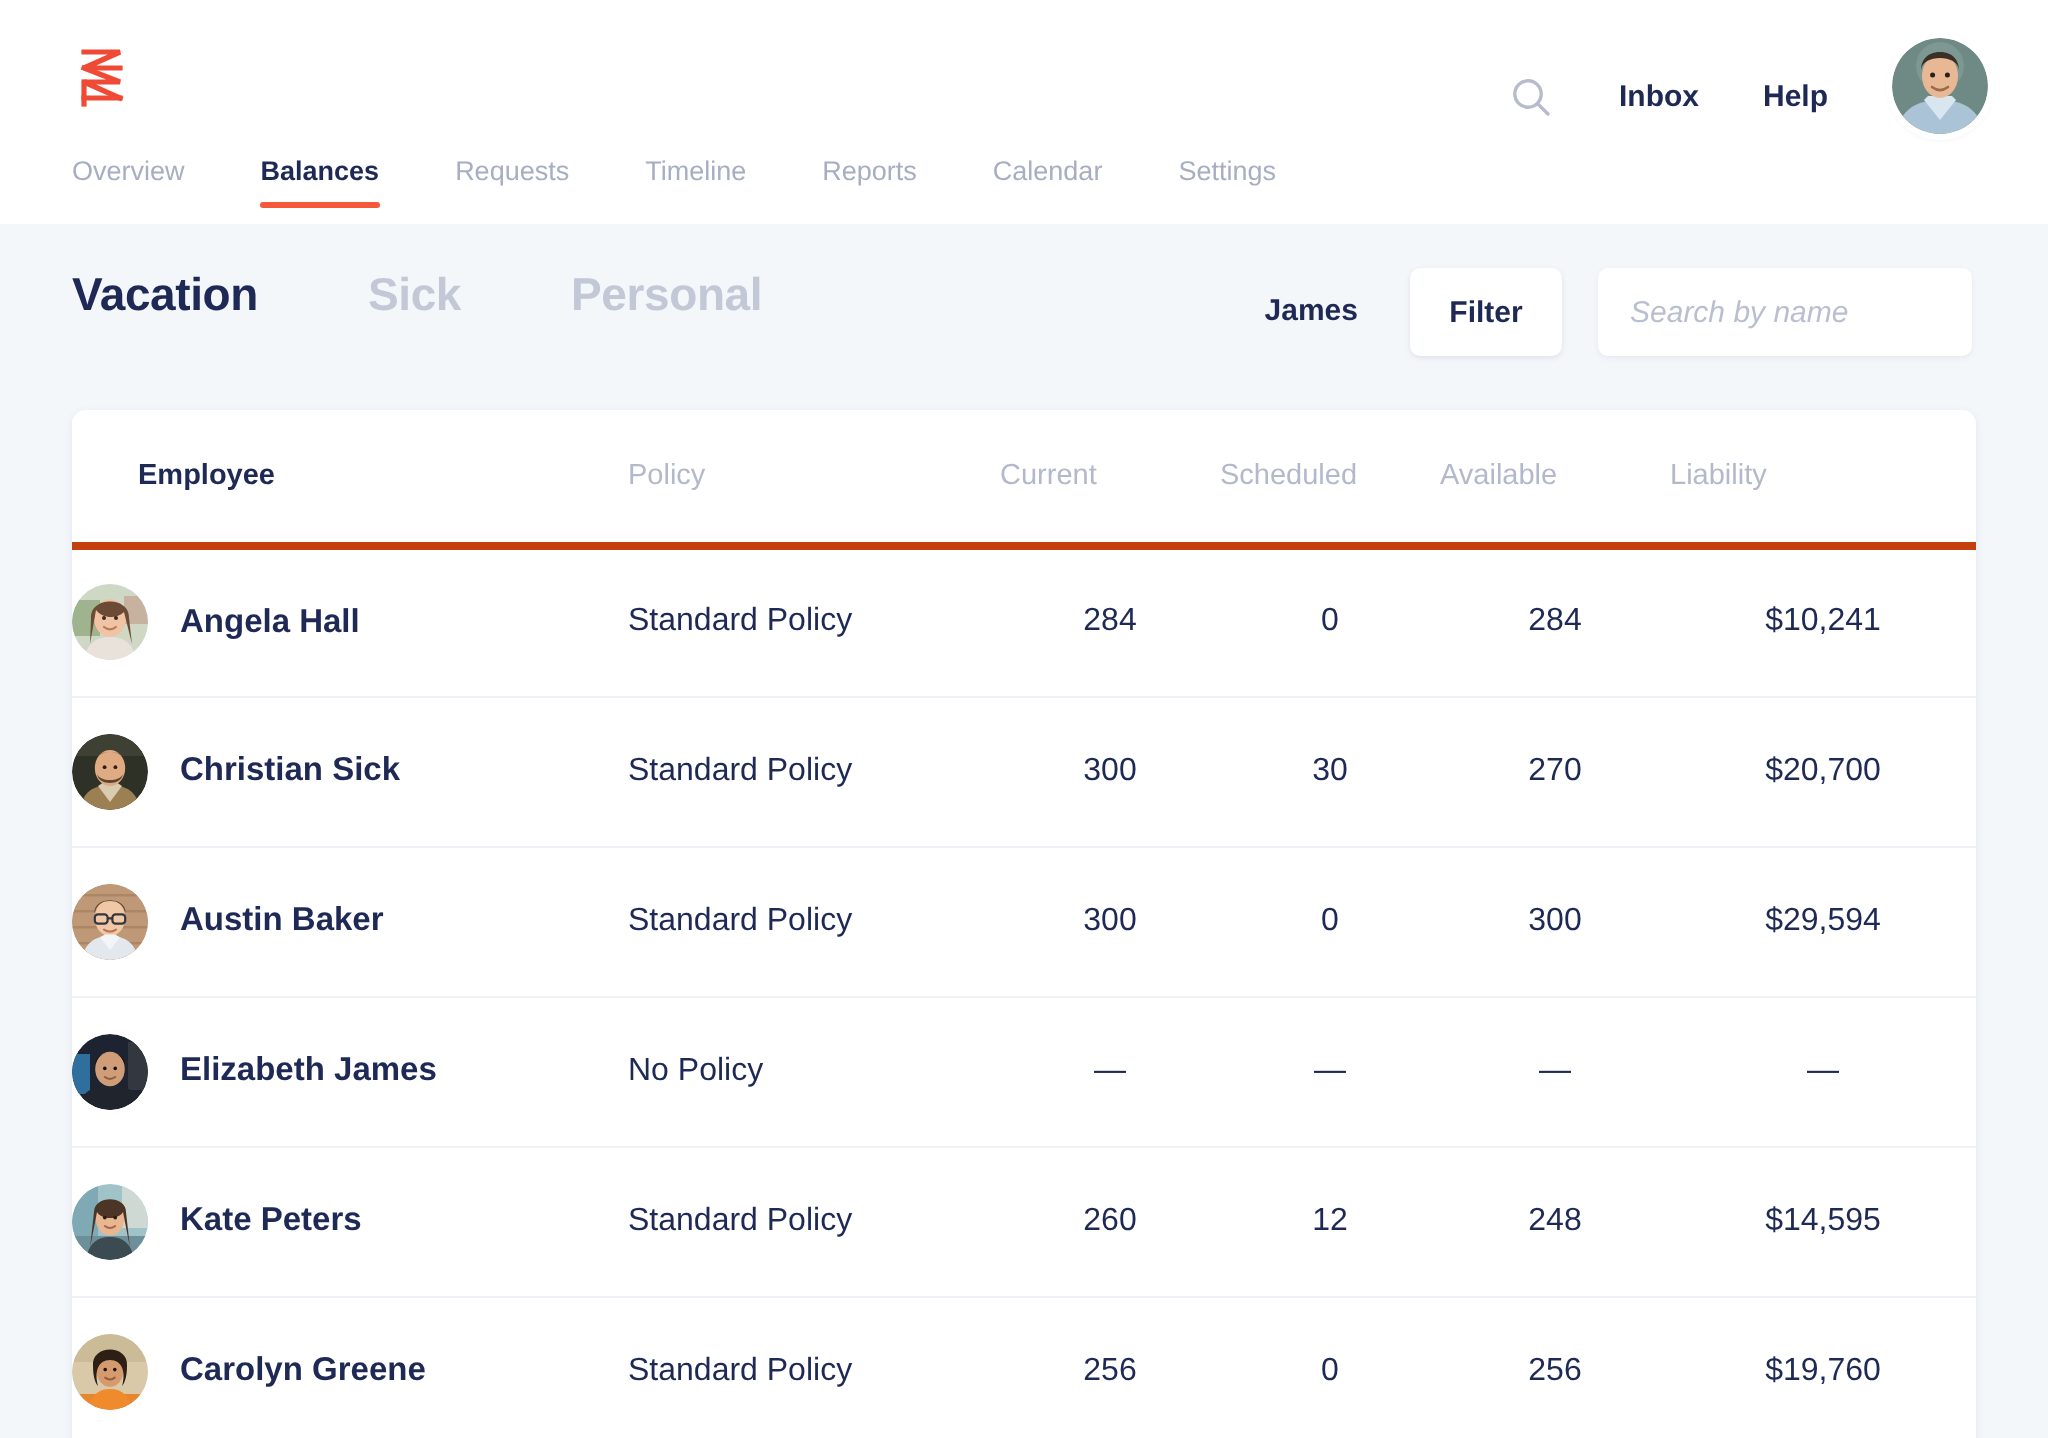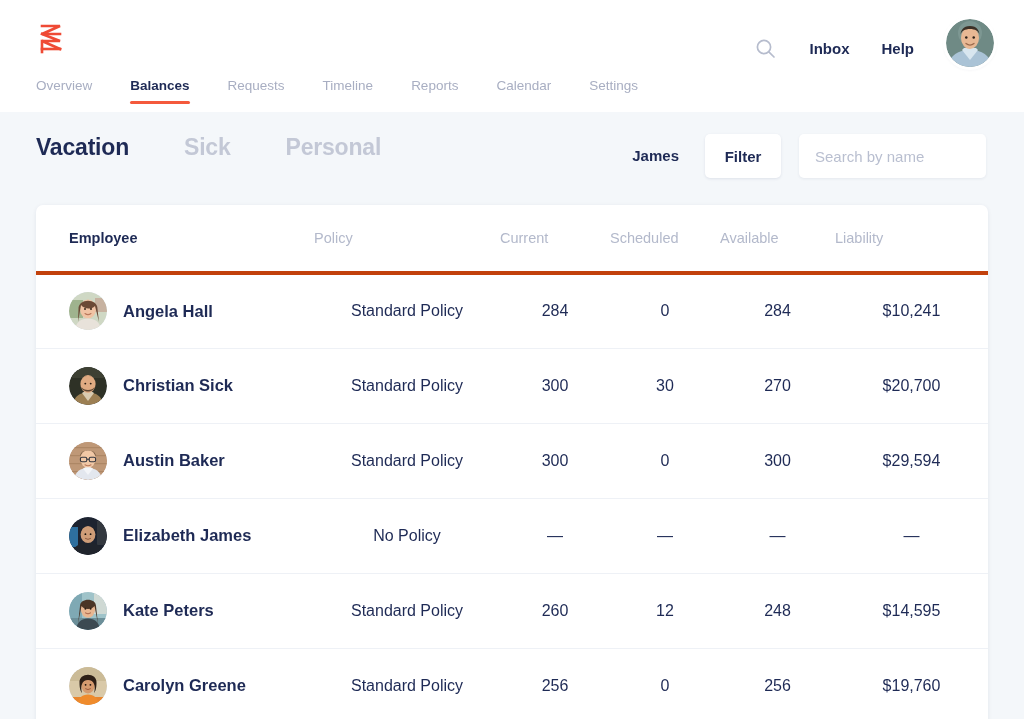--- a/index.html
+++ b/index.html
@@ -66,21 +66,21 @@
   .filter-btn {
     width: 76px; height: 44px; background: #ffffff; border-radius: 5px;
     box-shadow: 0 1px 3px rgba(30,42,85,.10);
     font-size: 15px; font-weight: bold; color: #1e2a55; cursor: pointer;
     display: flex; align-items: center; justify-content: center; margin-right: 18px;
   }
   .search-box {
     width: 187px; height: 44px; background: #ffffff; border: none; border-radius: 5px;
     box-shadow: 0 1px 3px rgba(30,42,85,.07);
     font-family: "Liberation Sans", sans-serif; font-size: 15px; color: #1e2a55;
-    padding: 0 16px; outline: none;
+    padding: 0 16px; outline: none; font-style: italic;
   }
   .search-box::placeholder { color: #b9bfd0; font-weight: normal; }
 
   
   .card {
     position: absolute; left: 36px; top: 205px; width: 952px; height: 560px;
     background: #ffffff; border-radius: 7px;
     box-shadow: 0 1px 4px rgba(30,42,85,.08);
     overflow: hidden;
   }
@@ -99,27 +99,27 @@
   table.balances tbody tr { border-bottom: 1px solid #eef1f6; }
   table.balances tbody tr:last-child { border-bottom: none; }
 
   .col-emp     { width: 278px; }
   .col-policy  { width: 186px; }
   .col-current { width: 110px; }
   .col-sched   { width: 110px; }
   .col-avail   { width: 115px; }
   .col-liab    { width: 153px; }
 
-  .emp-cell { display: flex; align-items: center; padding-left: 33px; }
+  .emp-cell { display: flex; align-items: center; }
   .avatar-sm {
     width: 38px; height: 38px; border-radius: 50%; overflow: hidden; flex: none;
     margin-right: 16px; position: relative; background: #dfe4ec;
   }
   .emp-name { font-size: 16.5px; font-weight: bold; color: #1e2a55; white-space: nowrap; }
-  .policy-cell { font-size: 16px; color: #24306a; text-align: center; }
+  .policy-cell { font-size: 16px; color: #24306a; }
   .num { font-size: 16px; color: #24306a; }
   .dash { color: #c4cad8; font-size: 16px; }
 
   .ta-c { text-align: center; }
   .pad-cur   { padding-right: 18px; }
   .pad-sch   { padding-right: 14px; }
   .pad-avl   { padding-right: 10px; }
   .pad-lia   { padding-right: 4px; }
 
   

